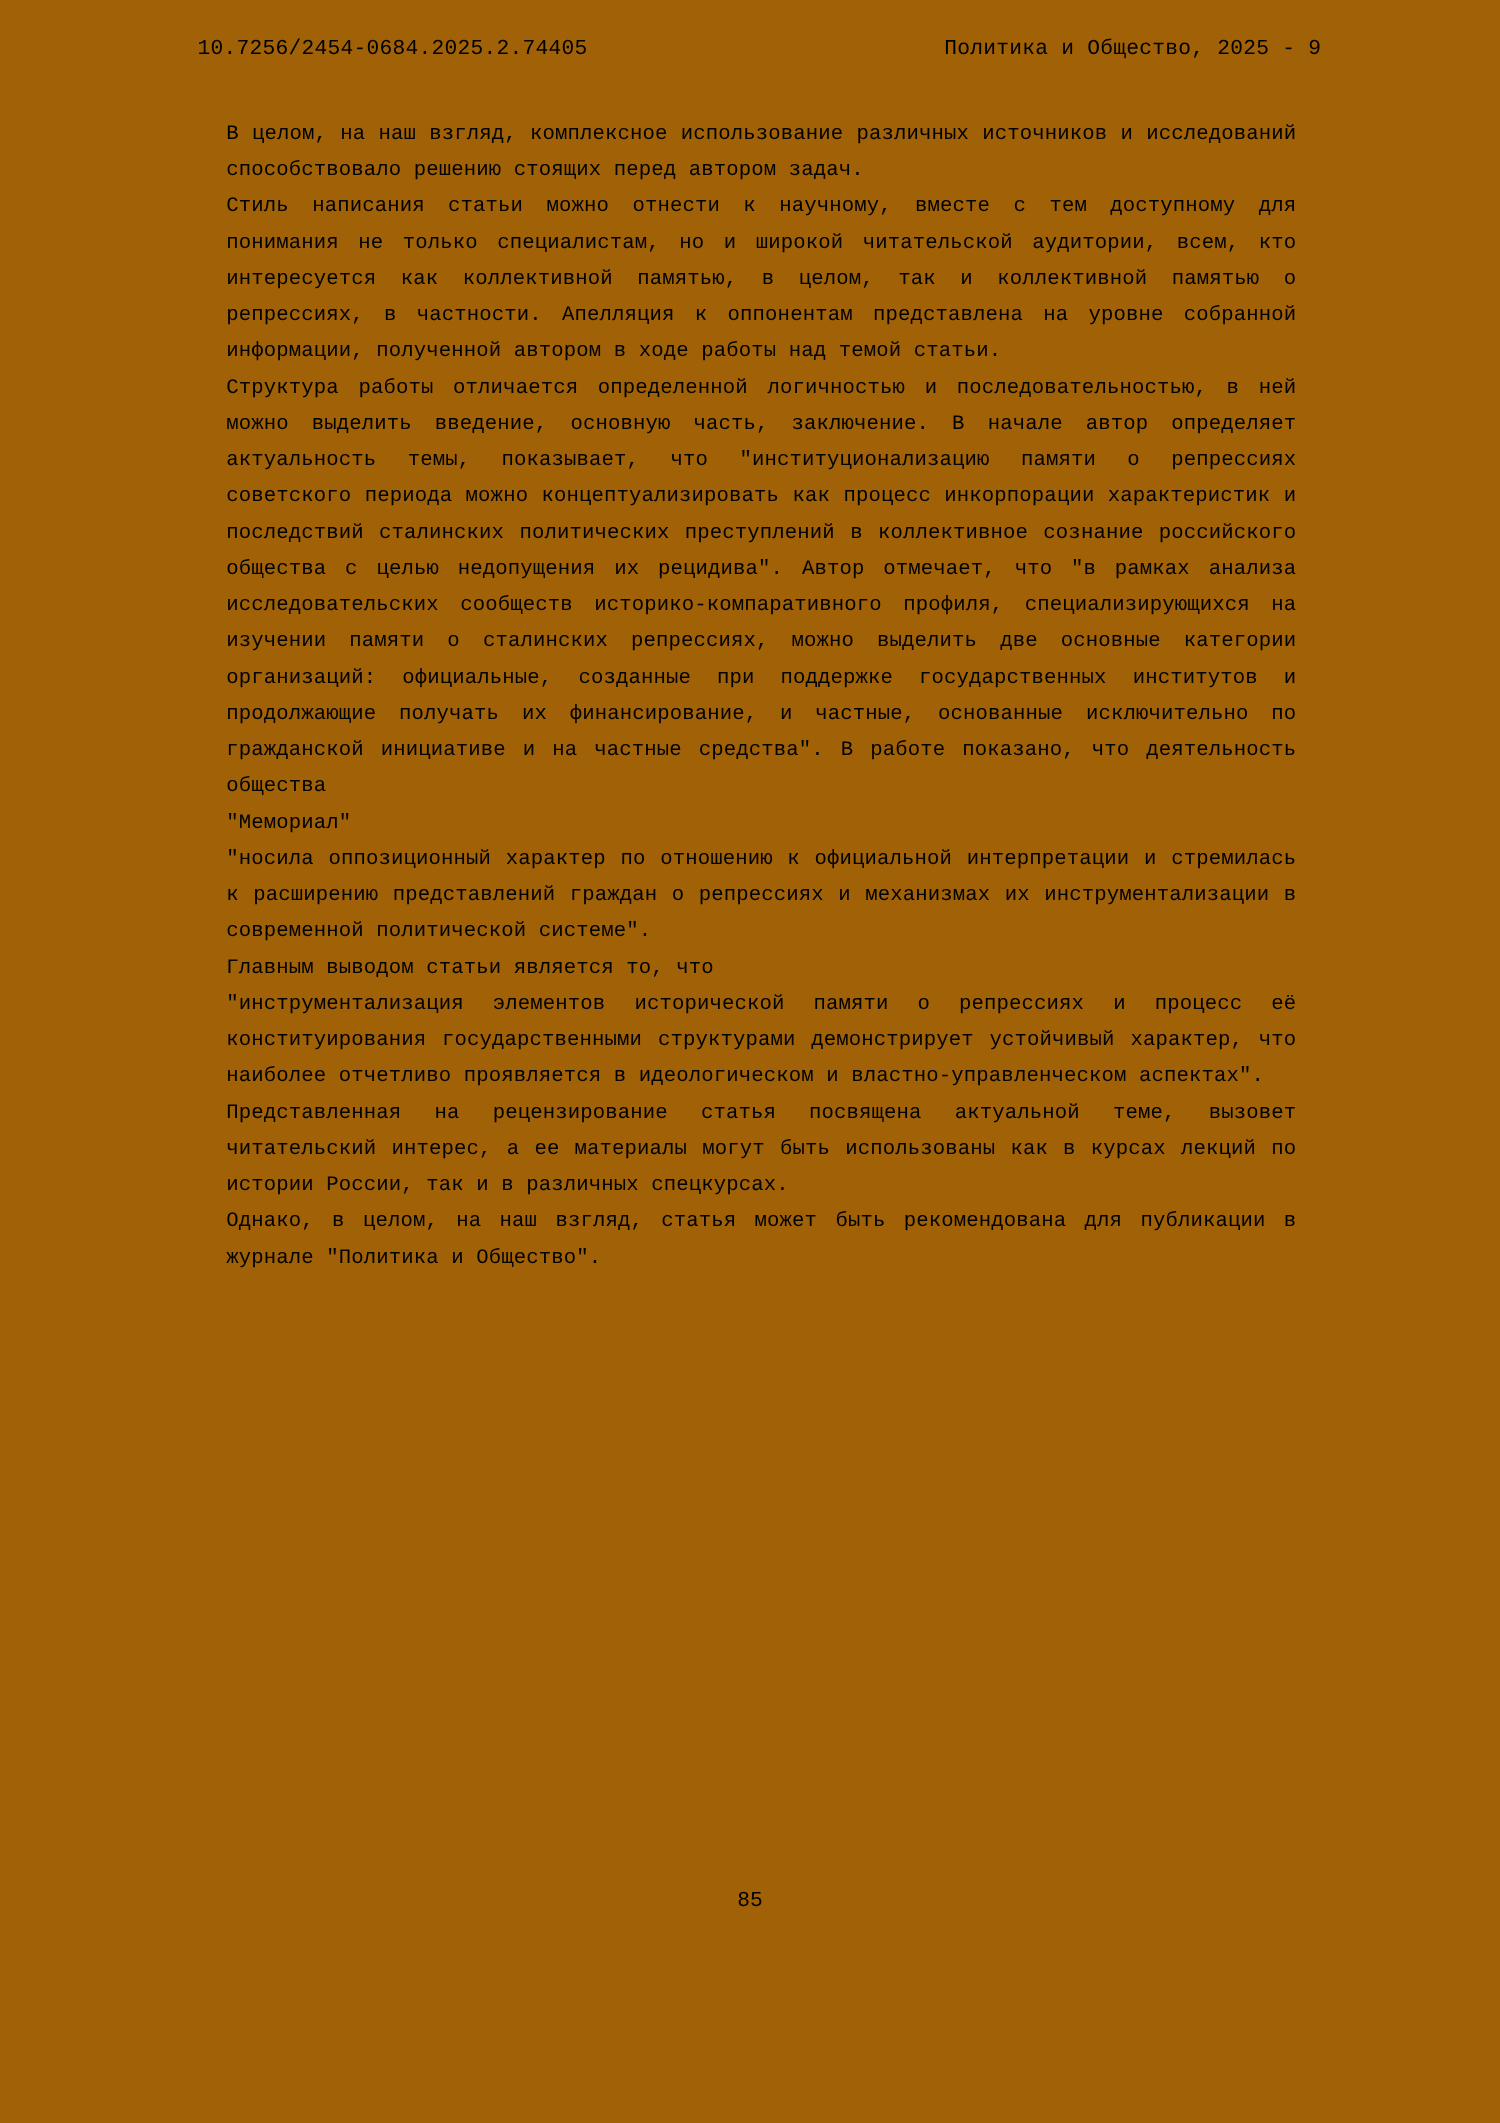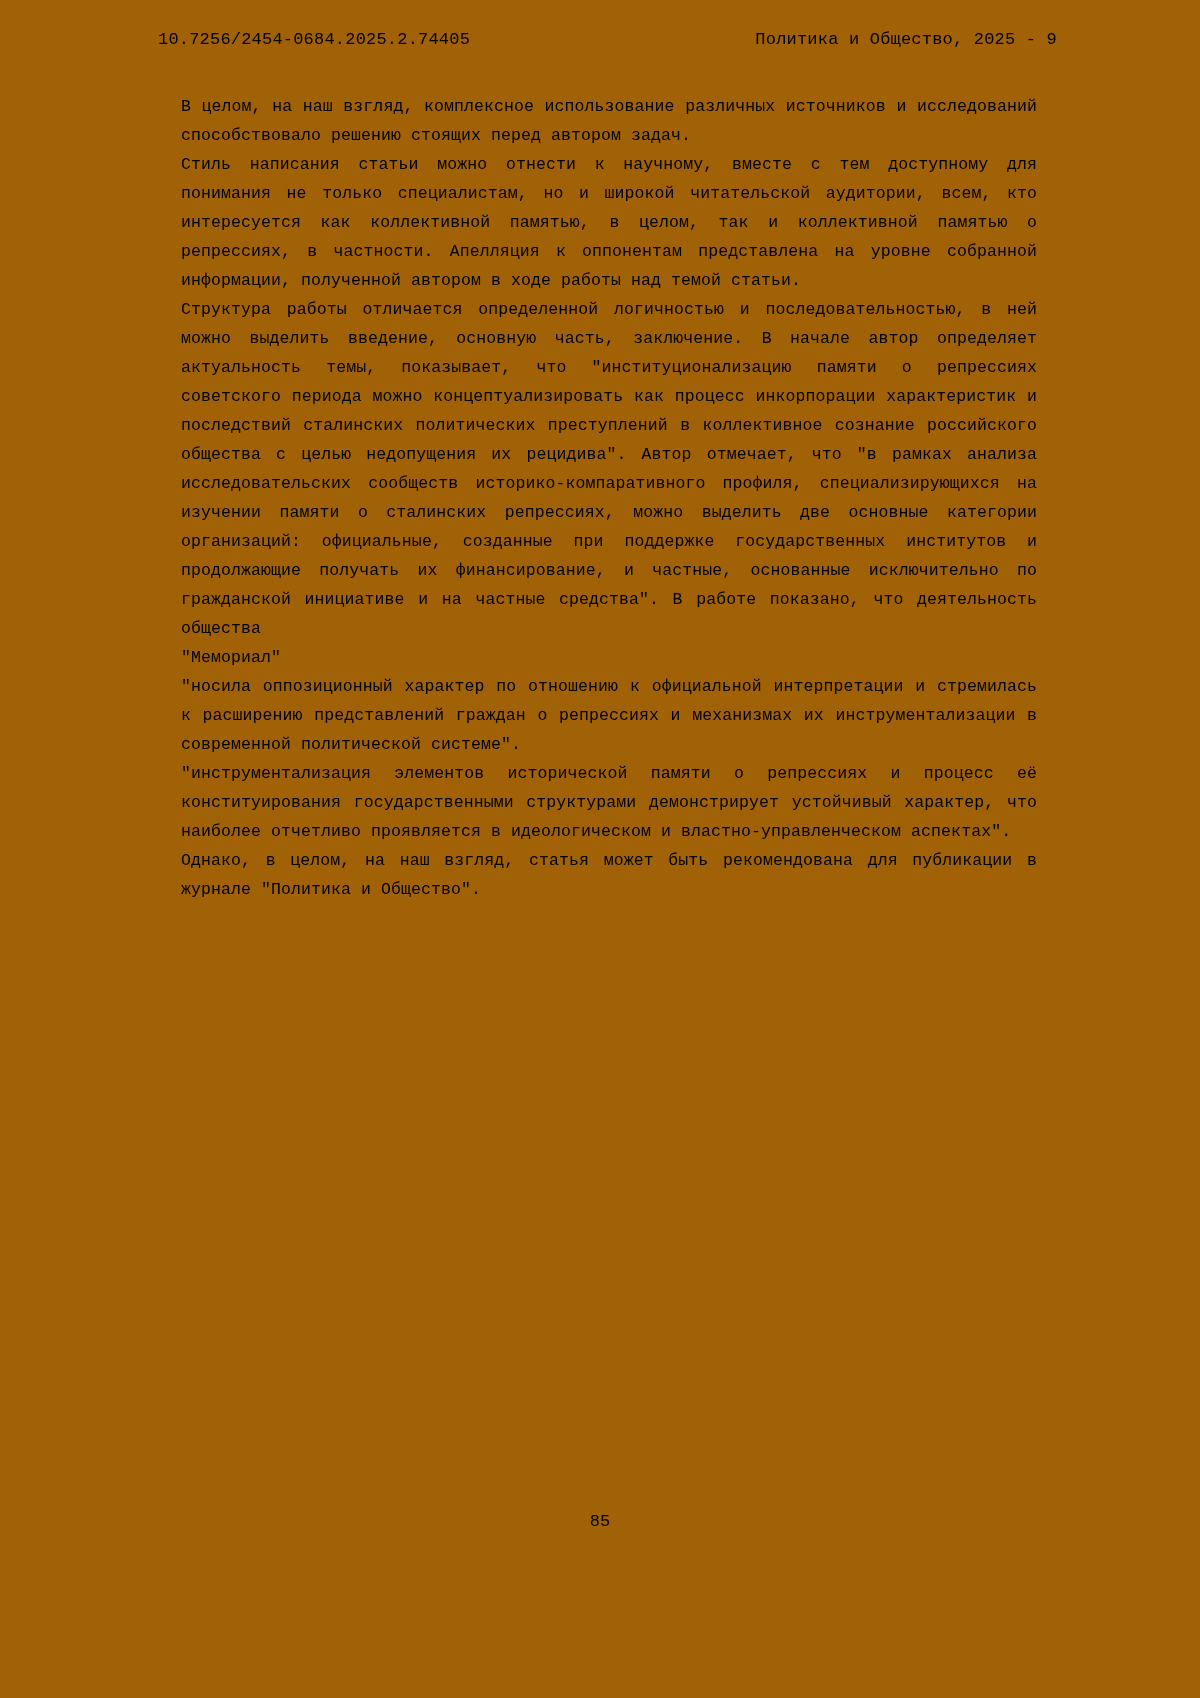--- a/index.html
+++ b/index.html
@@ -65,21 +65,23 @@
     <span class="doi">10.7256/2454-0684.2025.2.74405</span>
     <span class="journal">Политика и Общество, 2025 - 9</span>
   </div>
 
   <div class="content">
     <p>В целом, на наш взгляд, комплексное использование различных источников и исследований способствовало решению стоящих перед автором задач.</p>
     <p>Стиль написания статьи можно отнести к научному, вместе с тем доступному для понимания не только специалистам, но и широкой читательской аудитории, всем, кто интересуется как коллективной памятью, в целом, так и коллективной памятью о репрессиях, в частности. Апелляция к оппонентам представлена на уровне собранной информации, полученной автором в ходе работы над темой статьи.</p>
     <p>Структура работы отличается определенной логичностью и последовательностью, в ней можно выделить введение, основную часть, заключение. В начале автор определяет актуальность темы, показывает, что "институционализацию памяти о репрессиях советского периода можно концептуализировать как процесс инкорпорации характеристик и последствий сталинских политических преступлений в коллективное сознание российского общества с целью недопущения их рецидива". Автор отмечает, что "в рамках анализа исследовательских сообществ историко-компаративного профиля, специализирующихся на изучении памяти о сталинских репрессиях, можно выделить две основные категории организаций: официальные, созданные при поддержке государственных институтов и продолжающие получать их финансирование, и частные, основанные исключительно по гражданской инициативе и на частные средства". В работе показано, что деятельность общества</p>
     <p>"Мемориал"</p>
     <p>"носила оппозиционный характер по отношению к официальной интерпретации и стремилась к расширению представлений граждан о репрессиях и механизмах их инструментализации в современной политической системе".</p>
+    <p>Главным выводом статьи является то, что</p>
     <p>"инструментализация элементов исторической памяти о репрессиях и процесс её конституирования государственными структурами демонстрирует устойчивый характер, что наиболее отчетливо проявляется в идеологическом и властно-управленческом аспектах".</p>
+    <p>Представленная на рецензирование статья посвящена актуальной теме, вызовет читательский интерес, а ее материалы могут быть использованы как в курсах лекций по истории России, так и в различных спецкурсах.</p>
     <p>Однако, в целом, на наш взгляд, статья может быть рекомендована для публикации в журнале "Политика и Общество".</p>
   </div>
 
   <div class="footer">
     <span>85</span>
   </div>
 
 </div>
 
 </body></html>

